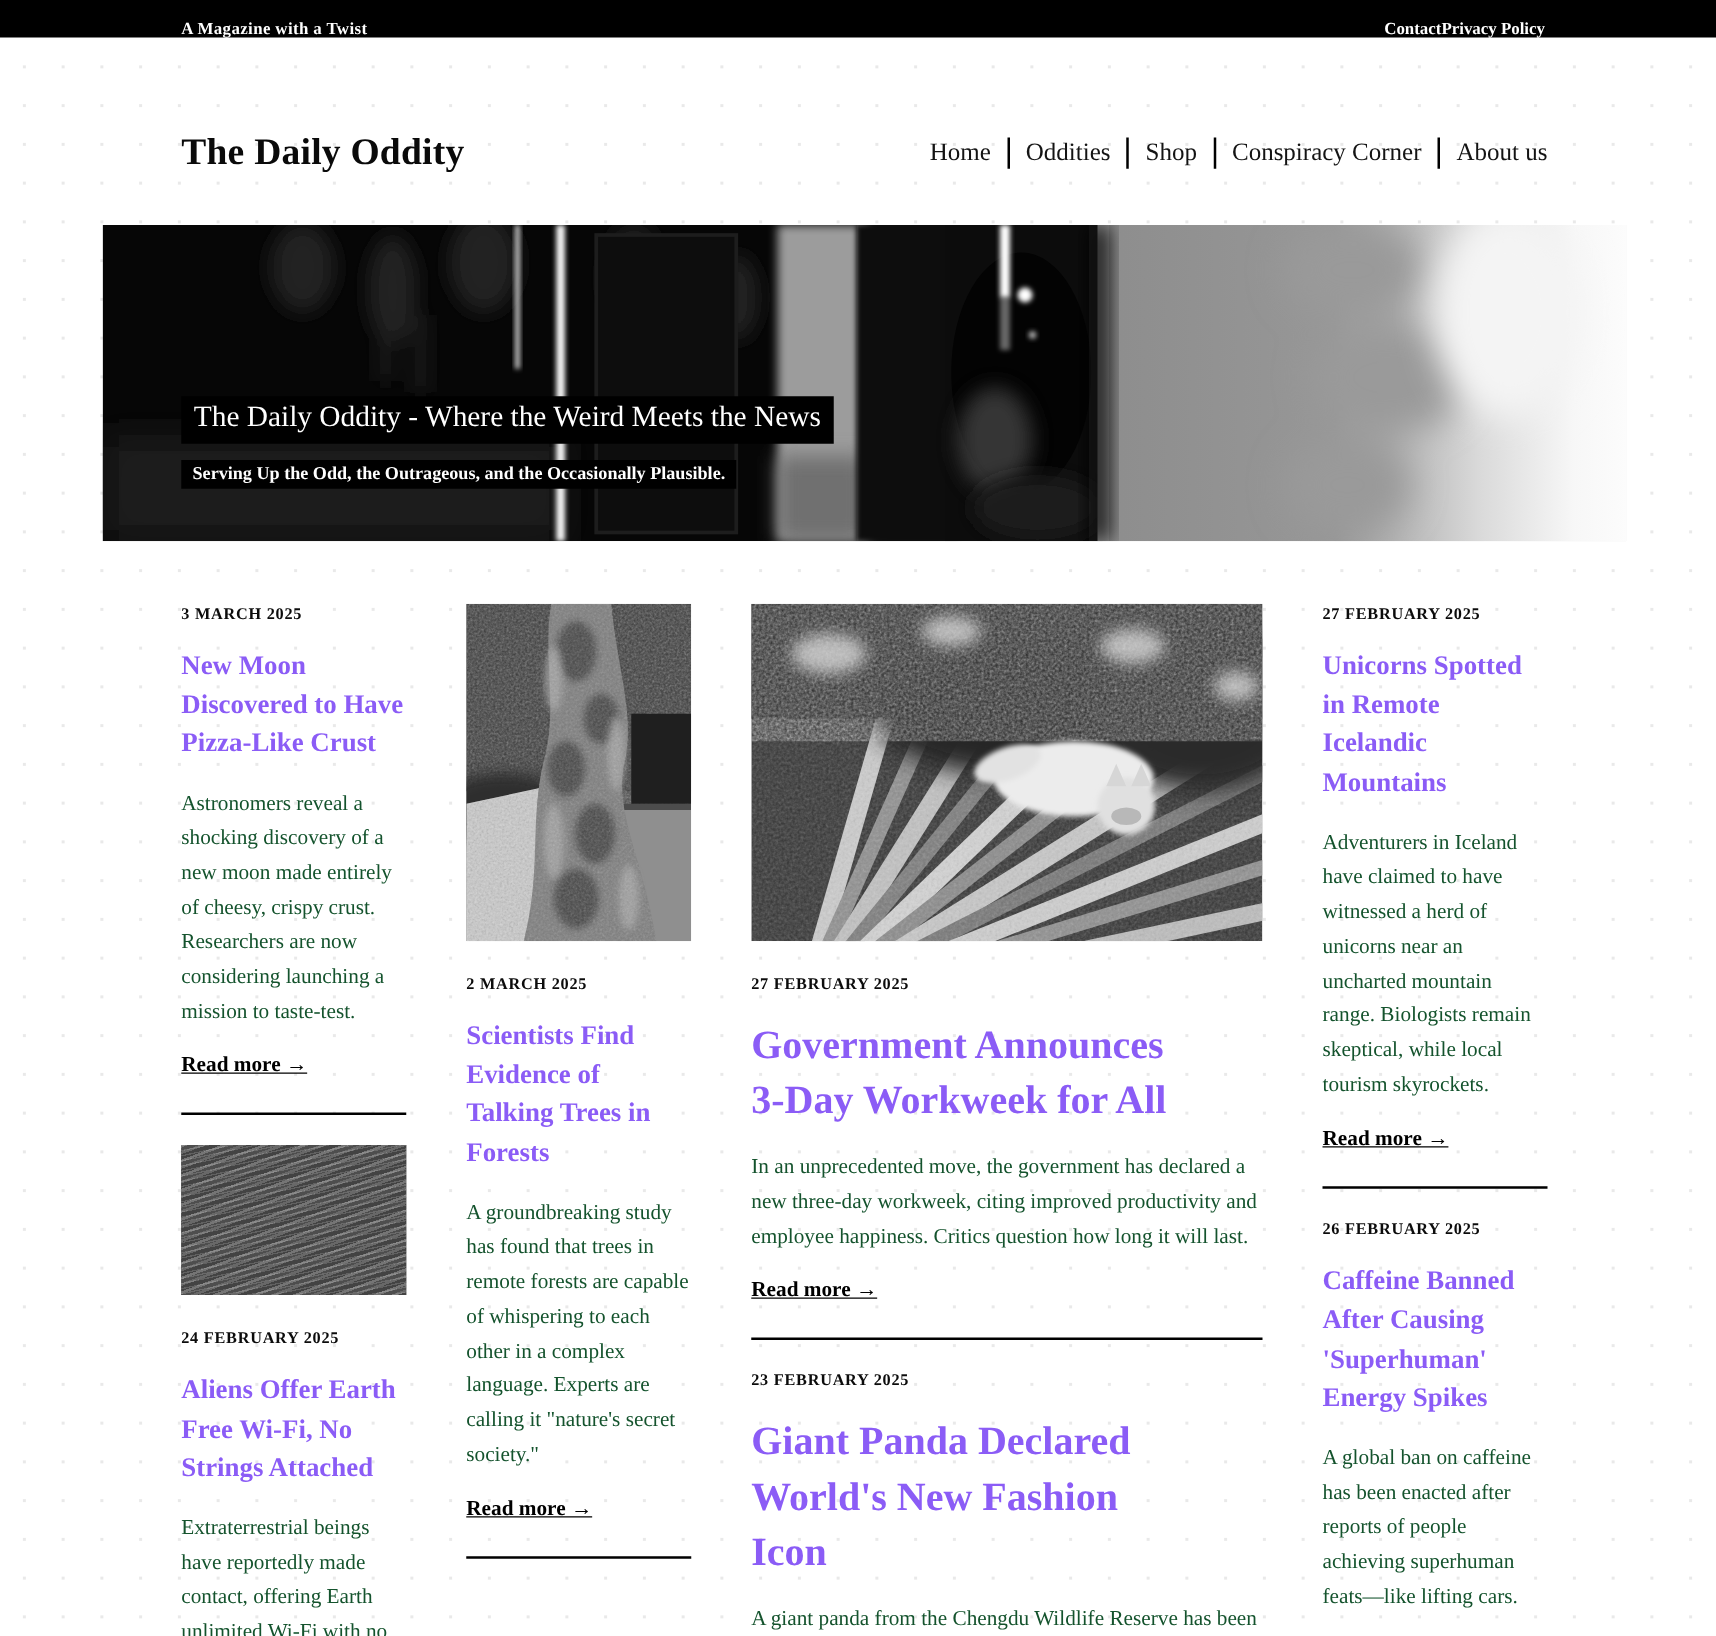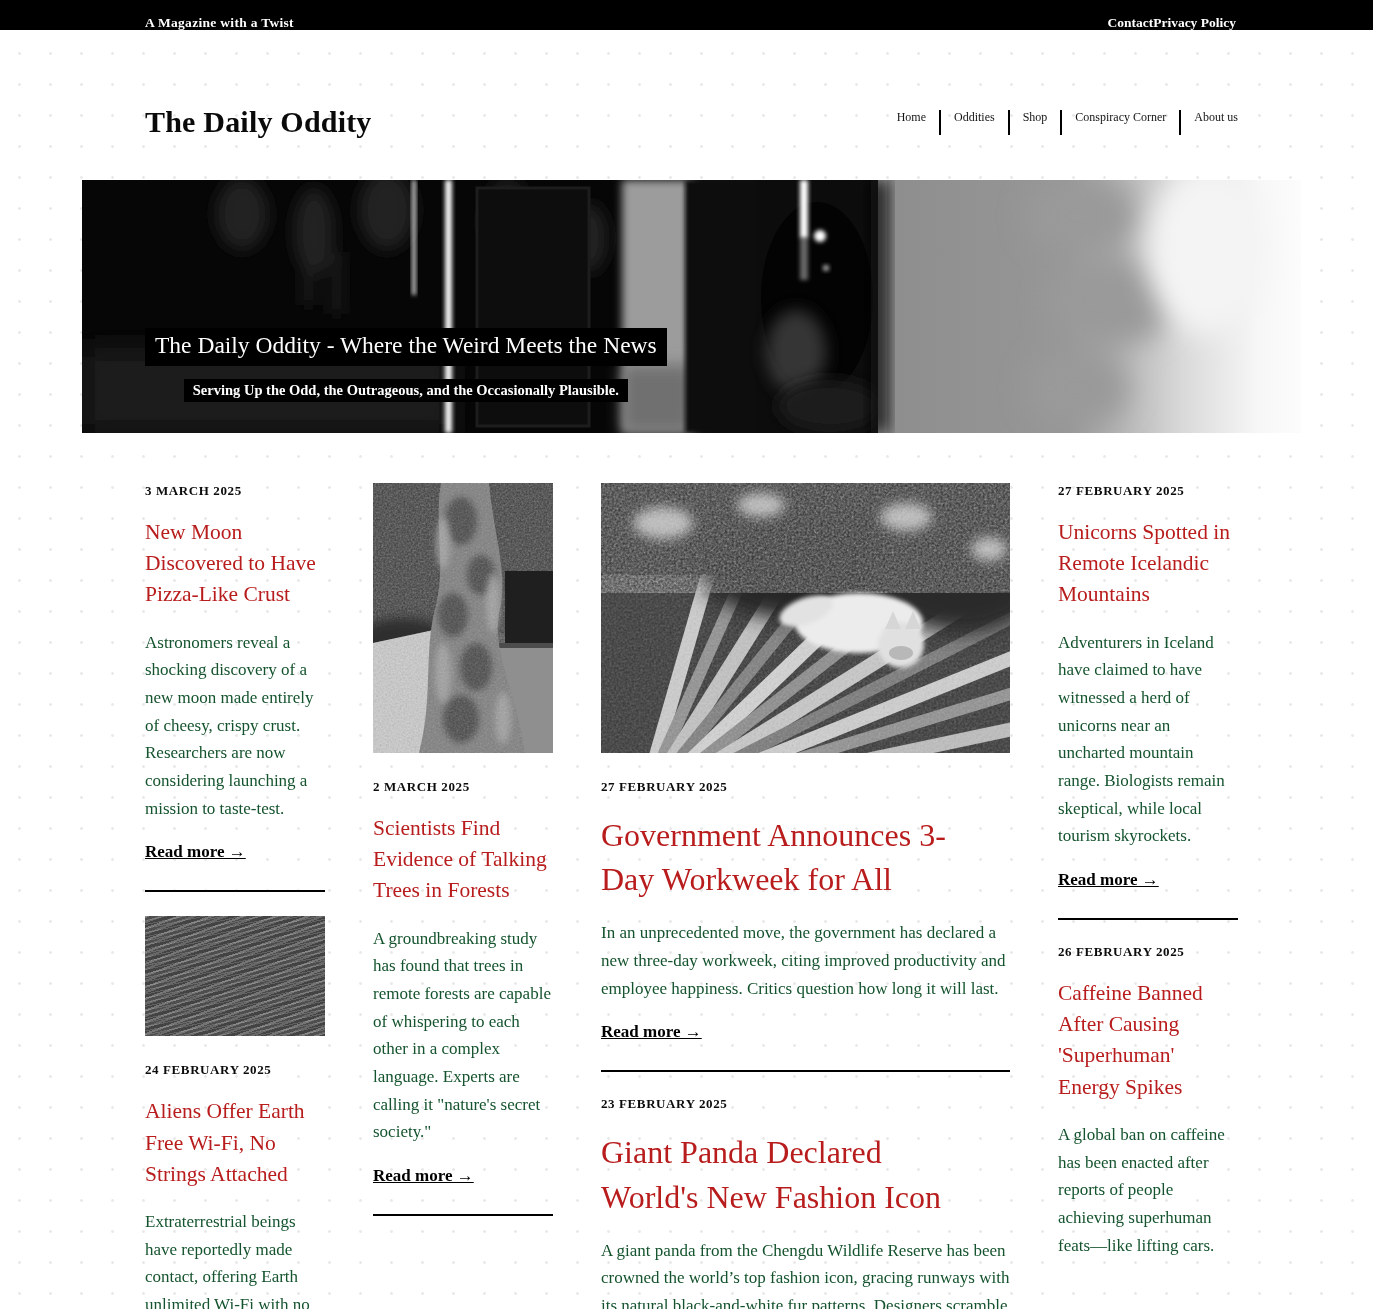--- a/index.html
+++ b/index.html
@@ -15,36 +15,36 @@
   .topbar{ height:30px; background:#000; color:#fff; display:flex;
     justify-content:space-between; align-items:center; padding:16px 137px 0 145px; }
   .topbar-tagline{ font-size:13.5px; font-weight:700; letter-spacing:.3px; }
   .topbar-links{ display:flex; }
   .topbar-link{ color:#fff; font-size:13.5px; font-weight:700; text-decoration:none; cursor:pointer; }
   
   .container{ width:1093px; margin-left:145px; }
   .site-header{ display:flex; justify-content:space-between; align-items:center;
     padding:34px 0 0 0; height:150px; }
   .site-title{ font-size:30px; font-weight:700; letter-spacing:.2px; color:#0a0a0a; cursor:pointer; }
-  .main-nav{ display:flex; align-items:flex-start; font-size:12px; }
+  .main-nav{ display:flex; align-items:center; font-size:20px; }
   .nav-item{ color:#141414; text-decoration:none; cursor:pointer; white-space:nowrap; }
   .nav-sep{ display:inline-block; width:2px; height:25px; background:#000; margin:0 13px; }
   
   .hero{ position:relative; width:1219px; height:253px; margin-left:-63px; overflow:hidden; }
   .hero svg{ position:absolute; inset:0; display:block; }
-  .hero-caption{ position:absolute; left:63px; top:148px;text-align:center; }
+  .hero-caption{ position:absolute; left:63px; top:137px; }
   .hero-title-strip{ display:inline-block; background:#000; color:#fff;
     font-size:23.5px; line-height:1; padding:6px 10px 8px; }
   .hero-subtitle-strip{ display:inline-block; background:#000; color:#fff;
     font-size:14.5px; font-weight:700; line-height:1; padding:4px 9px 5px; margin-top:13px; }
   
   .grid{ display:grid; grid-template-columns:180px 180px 409px 180px;
     column-gap:48px; margin-top:50px; align-items:start; }
   .post-date{ font-size:13px; font-weight:700; letter-spacing:.6px; color:#0c0c0c; margin:0 0 18px; }
-  .post-title{ font-size:21.5px; font-weight:400; line-height:1.45; color:#b91c1c; margin:12px 0 18px; }
+  .post-title{ font-size:21.5px; font-weight:700; line-height:1.45; color:#8b5cf6; margin:12px 0 18px; }
   .post-big .post-title{ font-size:32px; line-height:1.38; max-width:352px; }
   .post-body{ font-size:17px; line-height:1.63; color:#14532d; margin:0 0 20px; }
   .read-more{ display:inline-block; font-size:17px; font-weight:700; color:#000;
     text-decoration:underline; cursor:pointer; }
   .post-div{ border:none; border-top:2.5px solid #000; margin:28px 0 24px; }
   .thumb{ width:100%; overflow:hidden; margin-bottom:26px; line-height:0; }
   .thumb svg{ display:block; }
   .thumb-tall{ height:270px; }
   .thumb-fur{ height:120px;
     background:

